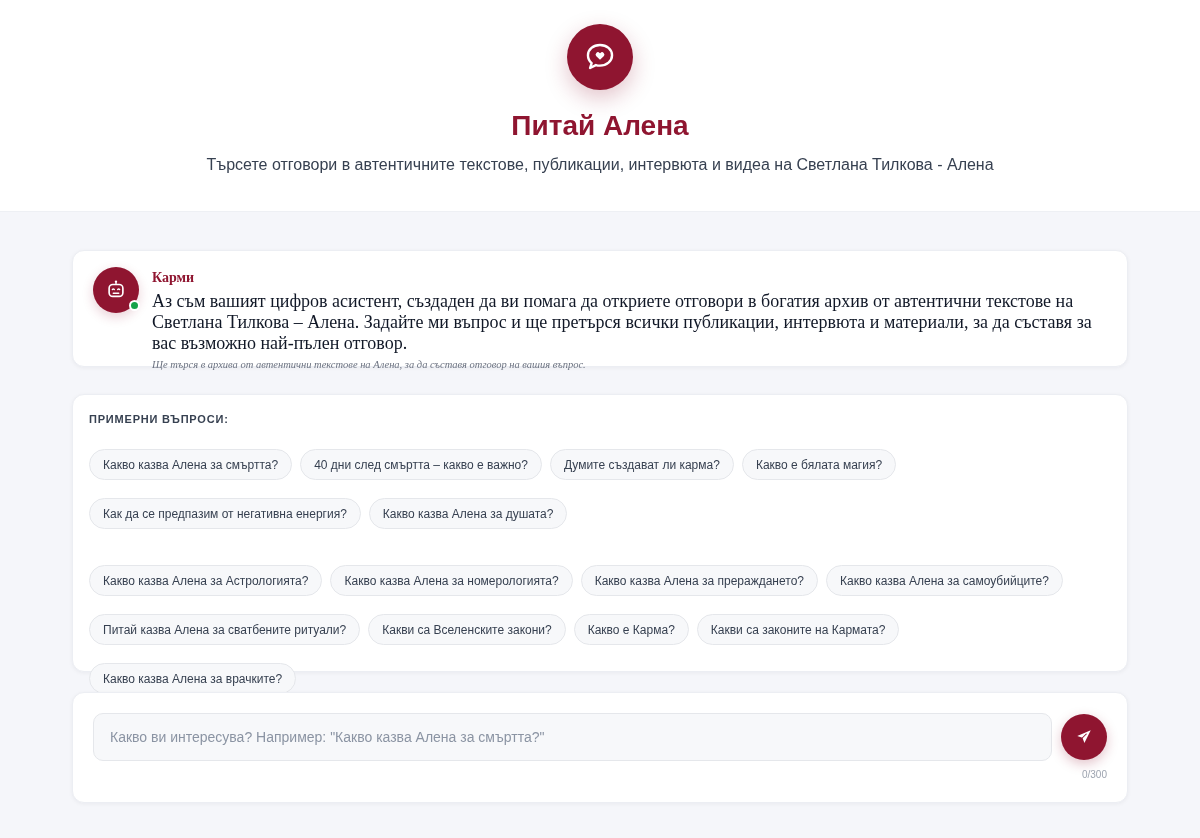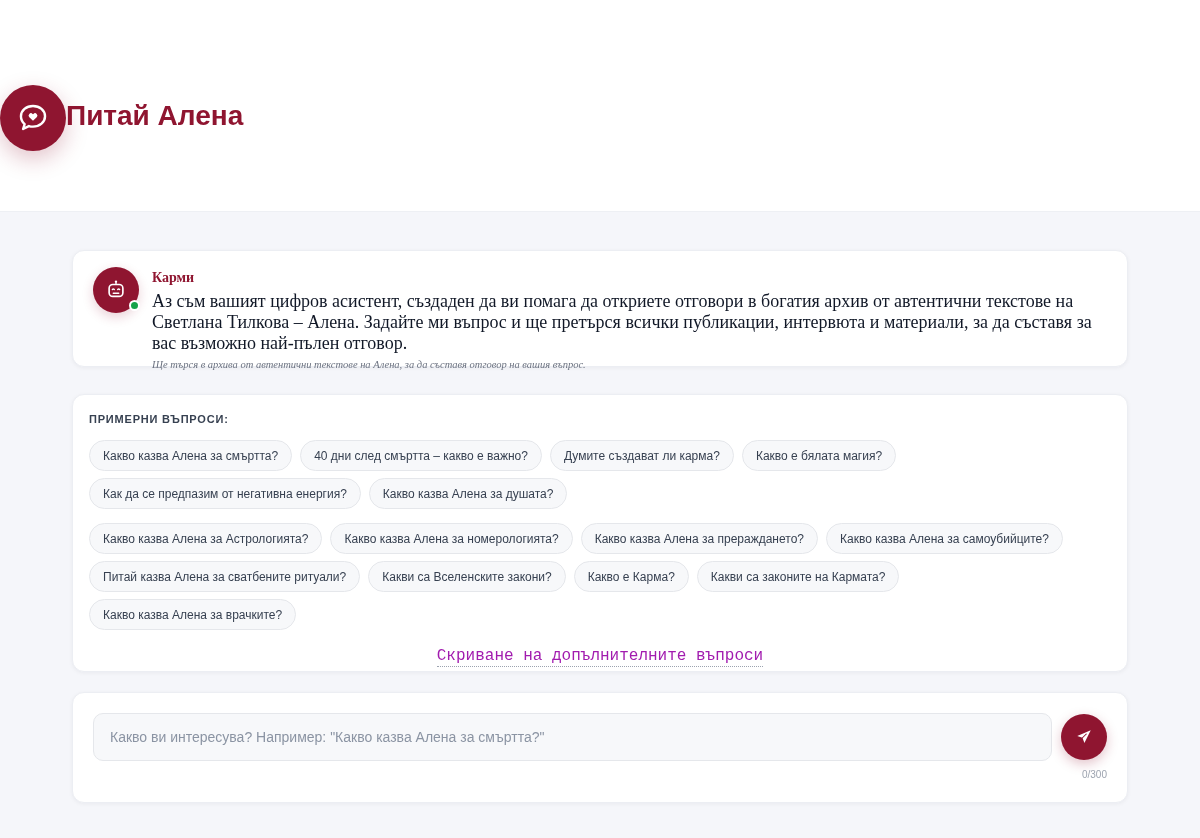--- a/index.html
+++ b/index.html
@@ -6,20 +6,21 @@
   html, body { width: 1200px; height: 838px; overflow: hidden; }
   body {
     font-family: "Liberation Sans", "DejaVu Sans", sans-serif;
     background: #f5f6fa;
     color: #1f2937;
   }
   .header {
     background: #ffffff;
     height: 212px;
     display: flex;
+    flex-direction: column;
     align-items: center;
     border-bottom: 1px solid #eef0f4;
   }
   .logo {
     margin-top: 24px;
     width: 66px; height: 66px;
     border-radius: 50%;
     background: #8f1530;
     display: flex; align-items: center; justify-content: center;
     box-shadow: 0 8px 22px rgba(143,21,48,0.25);
@@ -74,23 +75,23 @@
   .bot-note { font-size: 10.5px; font-style: italic; color: #6b7280; margin-top: 5px; }
   .examples {
     margin-top: 27px;
     height: 278px;
     padding: 18px 16px 0 16px;
   }
   .examples-label {
     font-size: 11px; font-weight: 700; letter-spacing: 0.8px; color: #374151;
   }
   .chips {
-    margin-top: 15px;
+    margin-top: 24px;
     display: flex; flex-wrap: wrap;
-    gap: 7px 8px;
+    gap: 18px 8px;
     width: 1010px;
   }
   .chip {
     height: 31px;
     padding: 0 13px;
     border-radius: 16px;
     background: #f7f8fa;
     border: 1px solid #e5e7eb;
     font-size: 12px; color: #374151;
     display: flex; align-items: center;
@@ -143,20 +144,21 @@
 <body>
 
 <header class="header">
   <div class="logo">
     <svg width="34" height="34" viewBox="0 0 24 24" fill="none">
       <path d="M12 3.5c4.7 0 8.5 3.2 8.5 7.3s-3.8 7.3-8.5 7.3c-1 0-2-.1-2.9-.4L5 19.8l1.1-3.5C4.5 15 3.5 13 3.5 10.8 3.5 6.7 7.3 3.5 12 3.5z" stroke="#fff" stroke-width="1.7" stroke-linejoin="round"></path>
       <path d="M12 14l-2.6-2.6a1.6 1.6 0 0 1 2.3-2.3l.3.3.3-.3a1.6 1.6 0 0 1 2.3 2.3L12 14z" fill="#fff"></path>
     </svg>
   </div>
   <h1 class="title">Питай Алена</h1>
+  <p class="subtitle">Търсете отговори в автентичните текстове, публикации, интервюта и видеа на Светлана Тилкова - Алена</p>
 </header>
 
 <main class="container">
 
   <section class="card greeting">
     <div class="avatar">
       <svg width="22" height="22" viewBox="0 0 24 24" fill="none">
         <circle cx="12" cy="3" r="1.3" fill="#fff"></circle>
         <line x1="12" y1="4" x2="12" y2="6" stroke="#fff" stroke-width="1.5"></line>
         <rect x="4.5" y="6" width="15" height="13" rx="4" stroke="#fff" stroke-width="1.8"></rect>

